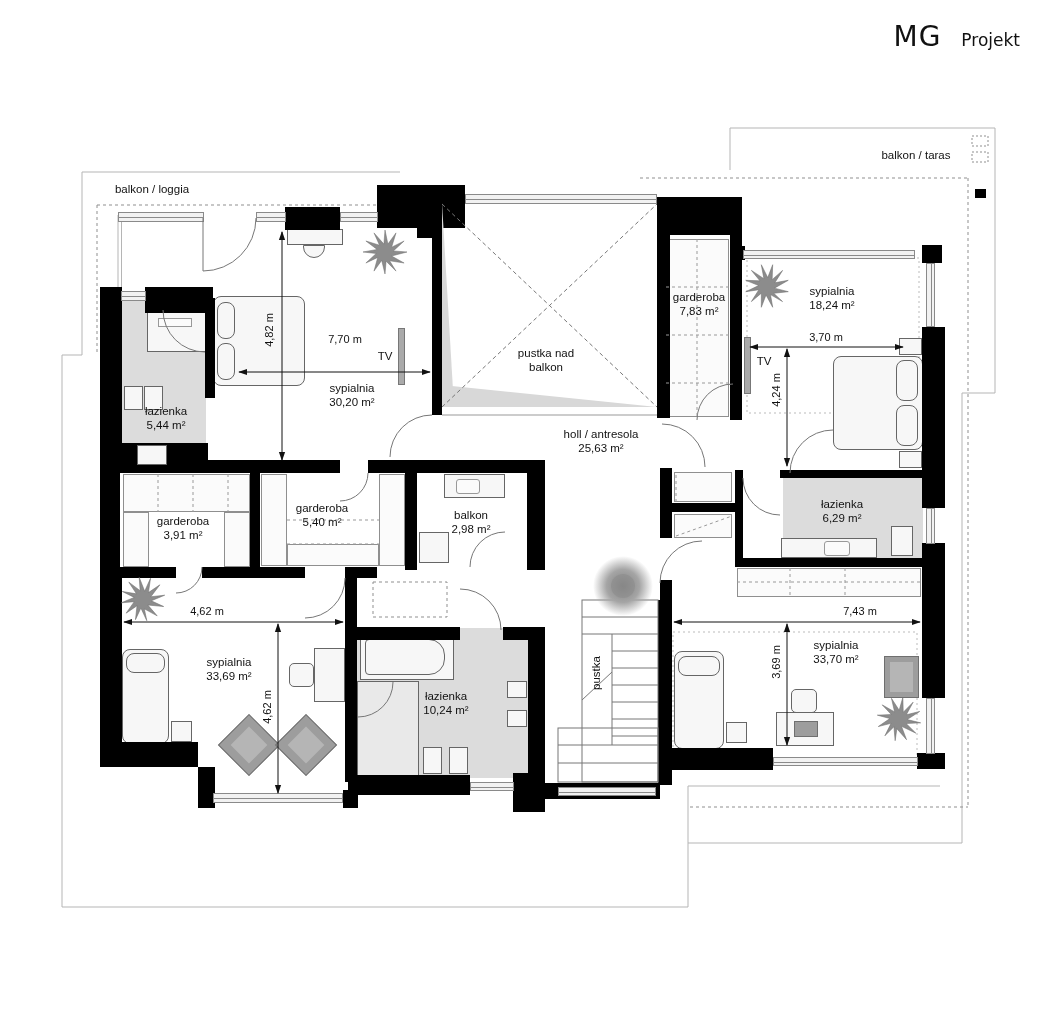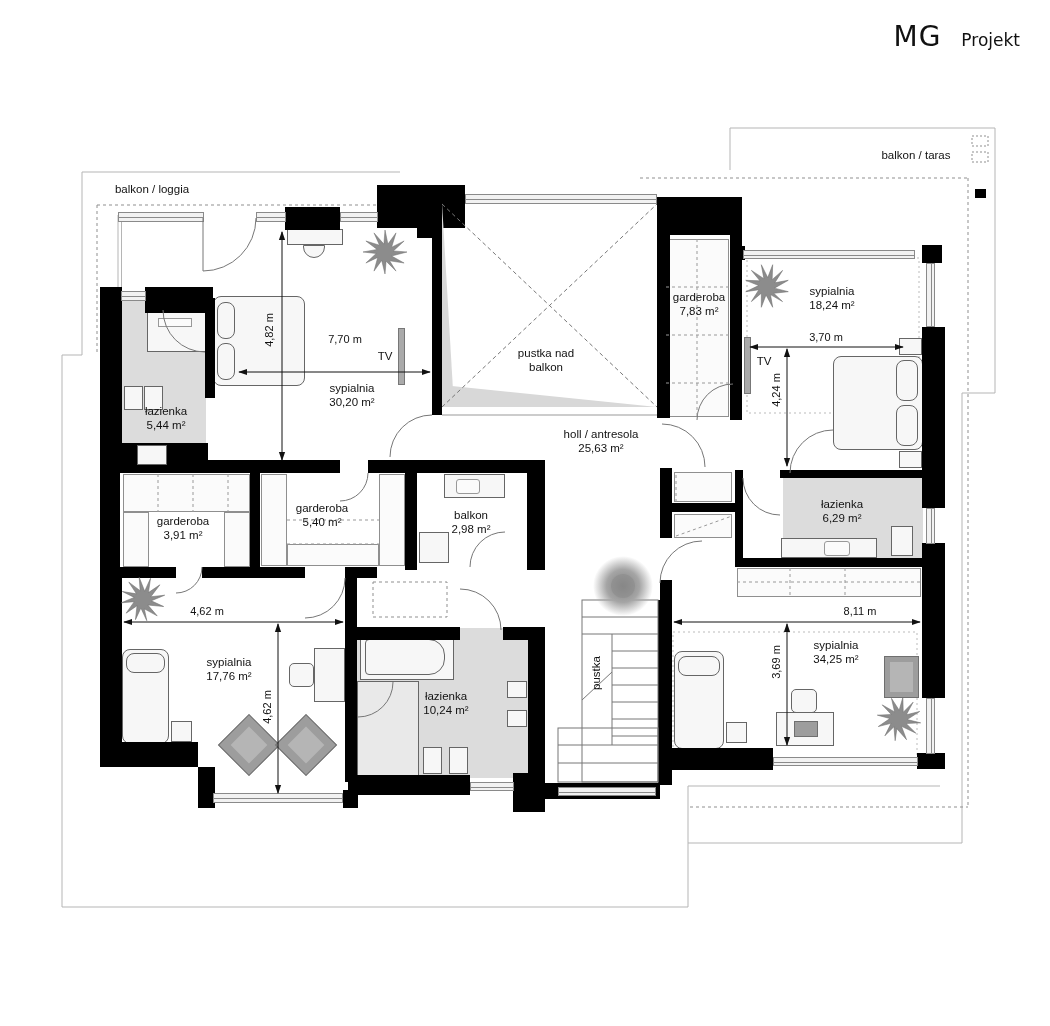--- a/index.html
+++ b/index.html
@@ -302,41 +302,41 @@
   <div class="lbl" style="left:832px;top:299px">
     <span style="display:block">sypialnia</span>
     <span style="display:block">18,24 m²</span>
   </div>
   <div class="lbl" style="left:842px;top:512px">
     <span style="display:block">łazienka</span>
     <span style="display:block">6,29 m²</span>
   </div>
   <div class="lbl" style="left:229px;top:670px">
     <span style="display:block">sypialnia</span>
-    <span style="display:block">17,76 m²</span>
+    <span style="display:block">33,69 m²</span>
   </div>
   <div class="lbl" style="left:446px;top:704px">
     <span style="display:block">łazienka</span>
     <span style="display:block">10,24 m²</span>
   </div>
   <div class="lbl" style="left:836px;top:653px">
     <span style="display:block">sypialnia</span>
-    <span style="display:block">34,25 m²</span>
+    <span style="display:block">33,70 m²</span>
   </div>
   <div class="lbl rot" style="left:597px;top:673px">pustka</div>
 
   <div class="lbl" style="left:385px;top:357px">TV</div>
   <div class="lbl" style="left:764px;top:362px">TV</div>
 
   <div class="lbl dim" style="left:345px;top:339px">7,70 m</div>
   <div class="lbl dim rot" style="left:269px;top:330px">4,82 m</div>
   <div class="lbl dim" style="left:826px;top:337px">3,70 m</div>
   <div class="lbl dim rot" style="left:776px;top:390px">4,24 m</div>
   <div class="lbl dim" style="left:207px;top:611px">4,62 m</div>
   <div class="lbl dim rot" style="left:267px;top:707px">4,62 m</div>
-  <div class="lbl dim" style="left:860px;top:611px">8,11 m</div>
+  <div class="lbl dim" style="left:860px;top:611px">7,43 m</div>
   <div class="lbl dim rot" style="left:776px;top:662px">3,69 m</div>
 
   <div id="logo">
     <span class="mg">MG</span><span class="pr">Projekt</span>
   </div>
 
 </div>
 
 </body></html>

